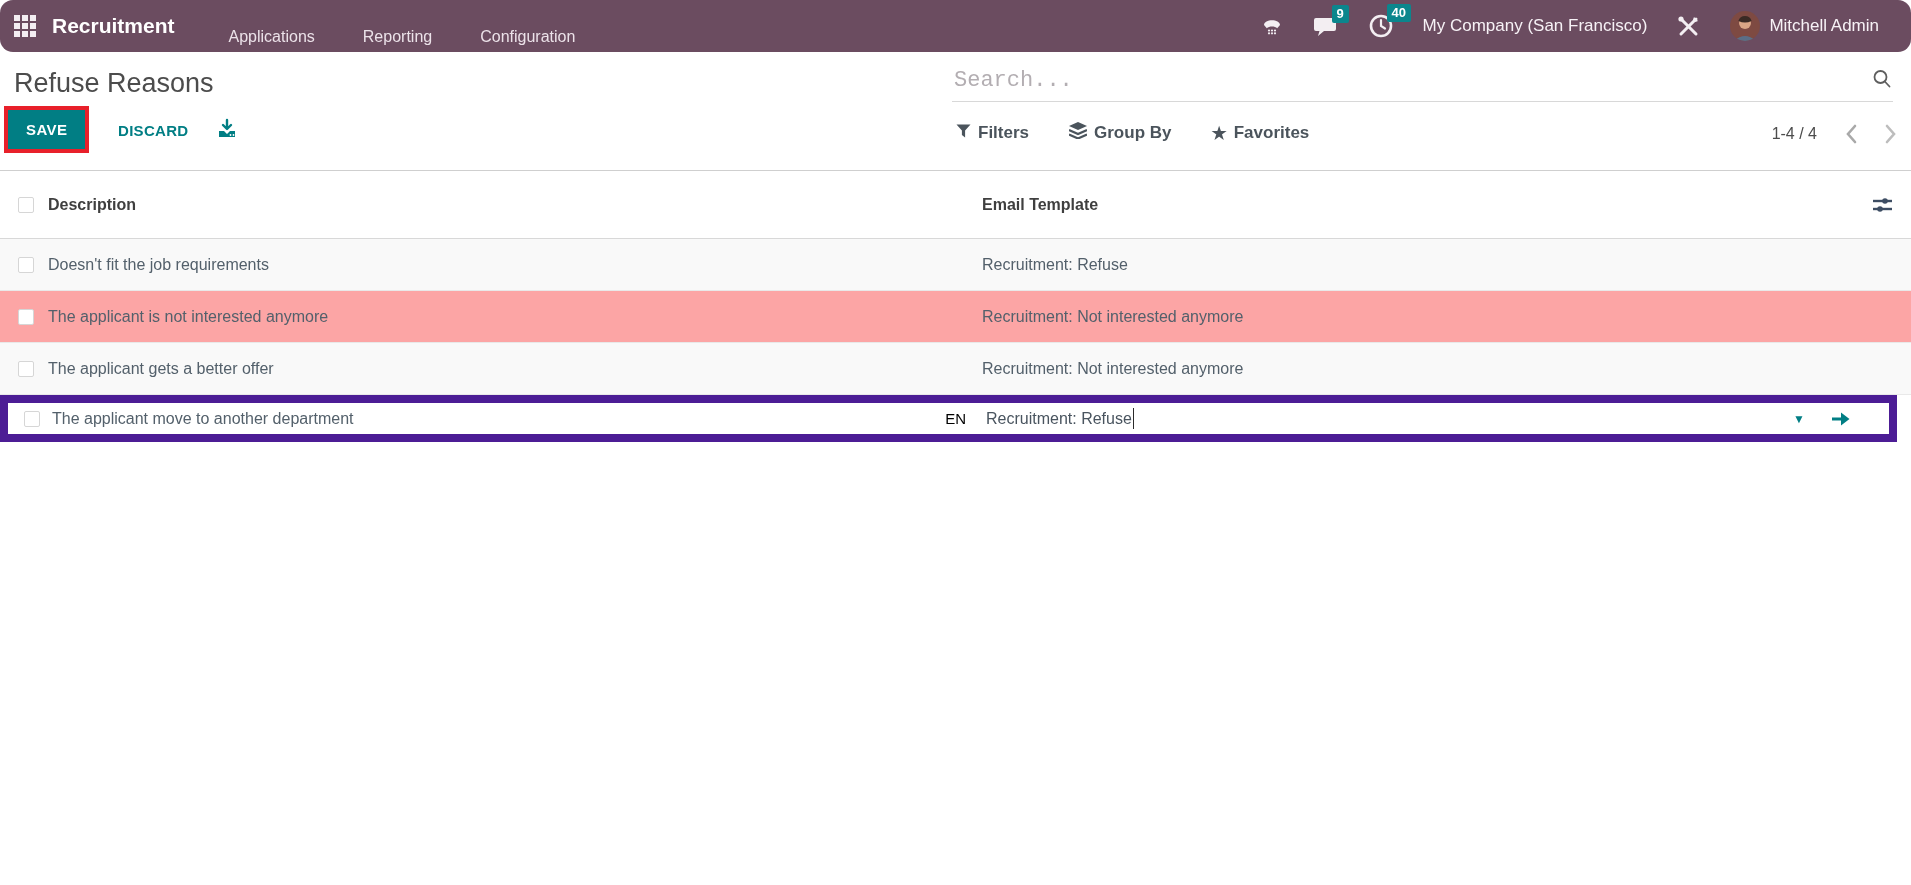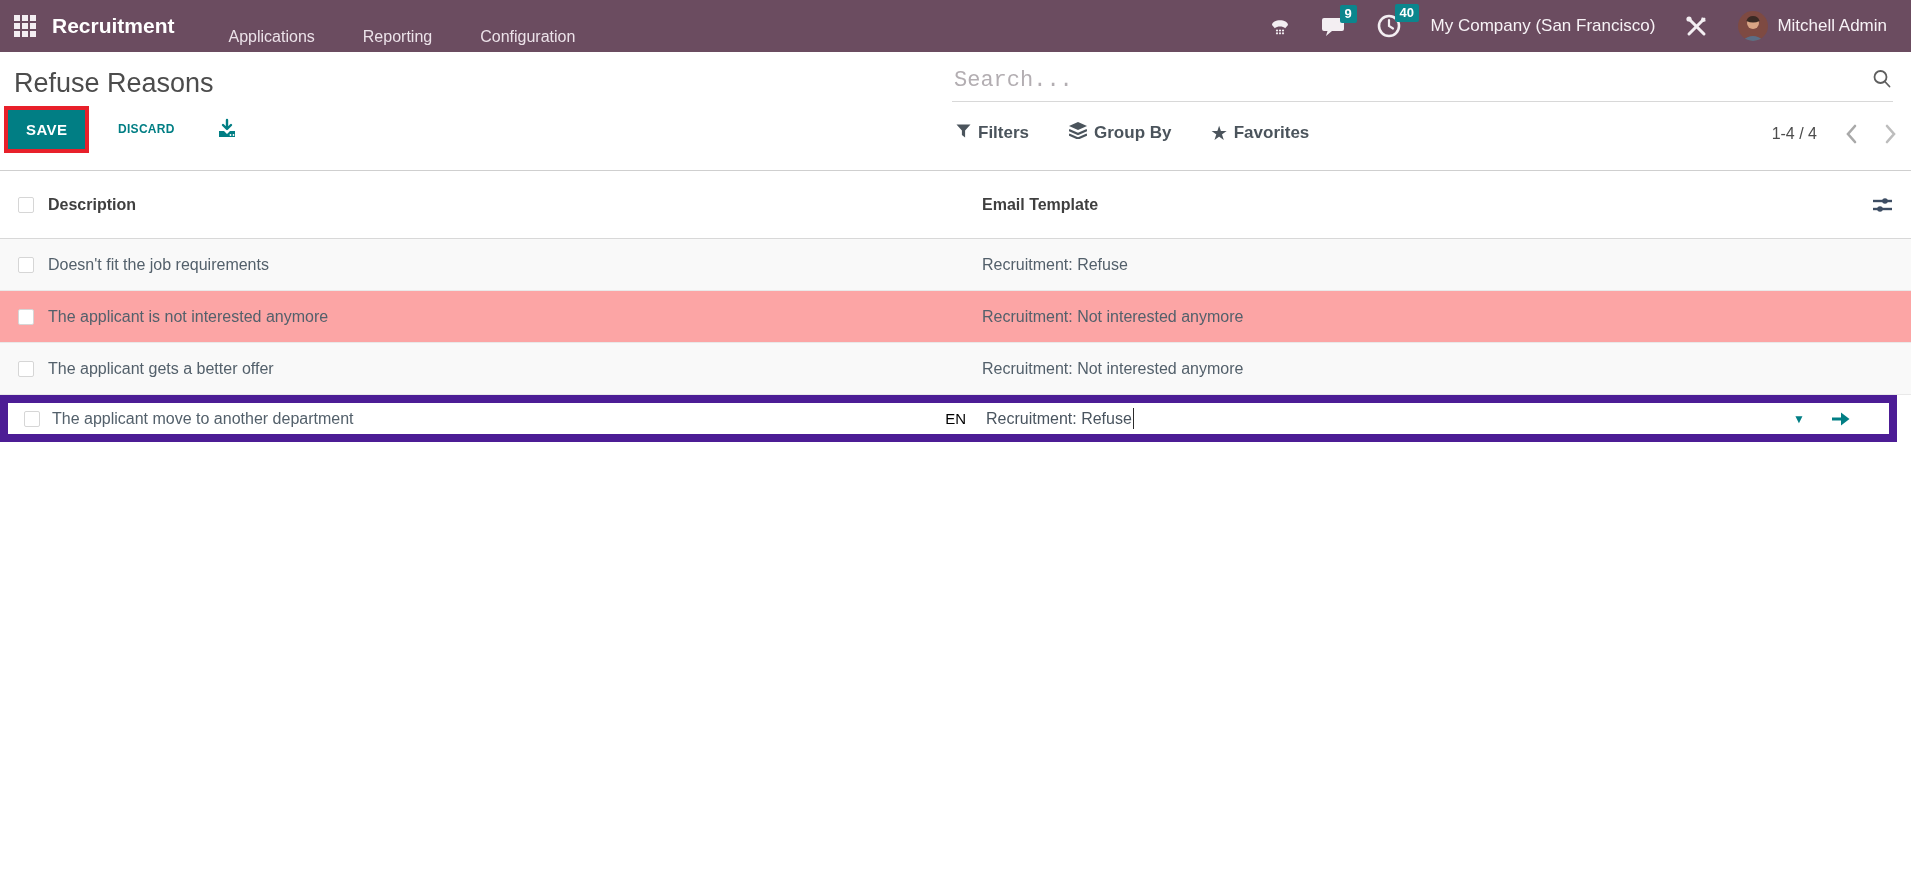--- a/index.html
+++ b/index.html
@@ -1,21 +1,21 @@
 <!DOCTYPE html>
 <html><head>
 <meta charset="utf-8">
 <style>
   * { margin:0; padding:0; box-sizing:border-box; }
   html,body { width:1911px; height:885px; background:#fff; overflow:hidden;
     font-family:"Liberation Sans", sans-serif; }
 
   
   .topbar { height:52px; background:#6b4c60; display:flex; align-items:center;
-    padding:0 24px 0 14px; color:#fff; }
+    padding:0 32px 0 14px; color:#fff;border-radius:13px; }
   .apps-grid { width:22px; height:22px; display:grid;
     grid-template-columns:repeat(3,6px); grid-template-rows:repeat(3,6px);
     gap:2px; cursor:pointer; }
   .apps-grid i { background:#f3eef2; display:block; }
   .brand { font-size:21px; font-weight:700; margin-left:16px; color:#fff; cursor:pointer; }
   .menu { display:flex; gap:48px; margin-left:54px; font-size:16px; color:#ece2e9; }
   .menu span { cursor:pointer;margin-top:21px; }
   .top-right { margin-left:auto; display:flex; align-items:center; gap:29px;
     font-size:17px; color:#f7f2f6; }
   .ticon { position:relative; display:flex; align-items:center; cursor:pointer; }
@@ -29,21 +29,21 @@
   .page-title { position:absolute; left:14px; top:16px; font-size:27px; color:#4c4c4c; font-weight:400; }
   .searchbar { position:absolute; left:952px; top:8px; width:941px; height:42px;
     border-bottom:1px solid #d8d8d8; display:flex; align-items:center; }
   .searchbar input { flex:1; border:none; outline:none; font-size:22px; color:#1d4ed8;
     font-family:Liberation Mono, monospace; padding:4px 6px 4px 2px; background:transparent; }
   .searchbar input::placeholder { color:#b3aeb2; }
   .ann-box { position:absolute; left:4px; top:54px; border:4px solid #e8202a; }
   .save-btn { display:block; background:#017e84; color:#fff; border:none; font-size:15px;
     font-weight:700; padding:11px 18px; letter-spacing:.4px; cursor:pointer;
     font-family:"Liberation Sans", sans-serif; }
-  .discard-btn { position:absolute; left:118px; top:70px; font-size:12px; font-weight:700;
+  .discard-btn { position:absolute; left:118px; top:70px; font-size:15px; font-weight:700;
     color:#017e84; background:none; border:none; cursor:pointer; letter-spacing:.3px;
     font-family:"Liberation Sans", sans-serif; }
   .dl-icon { position:absolute; left:216px; top:66px; cursor:pointer; }
   .filter-bar { position:absolute; left:956px; top:70px; display:flex; gap:40px;
     font-size:17px; color:#4b545c; }
   .fitem { display:flex; align-items:center; gap:7px; cursor:pointer;font-weight:bold; }
   .star-glyph { font-size:17px; line-height:1; color:#4b545c; }
   .pager { position:absolute; right:14px; top:72px; display:flex; align-items:center;
     gap:28px; font-size:16px; color:#4c4c4c;margin-left:12px; }
   .pg-btn { cursor:pointer; display:flex; align-items:center; }

